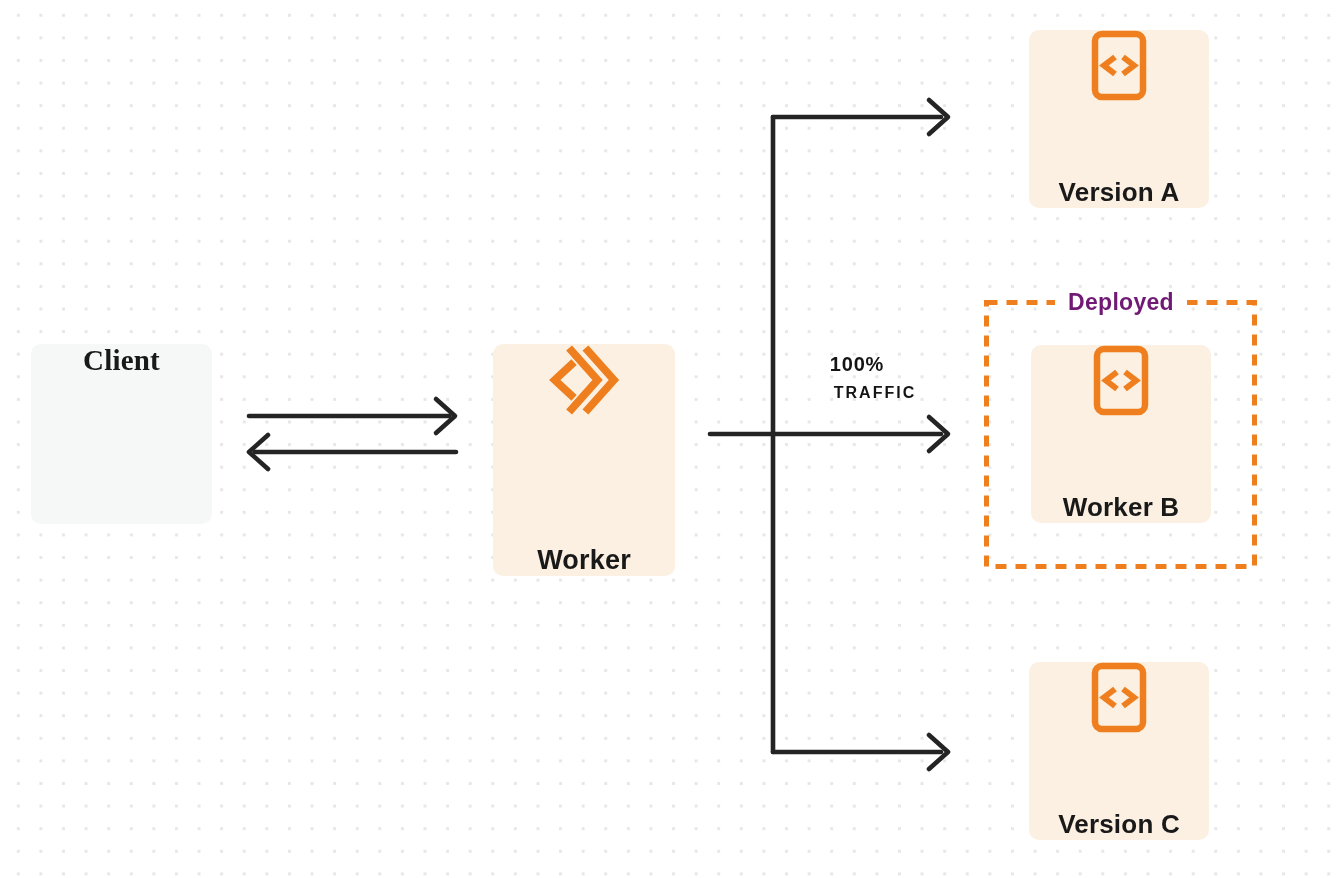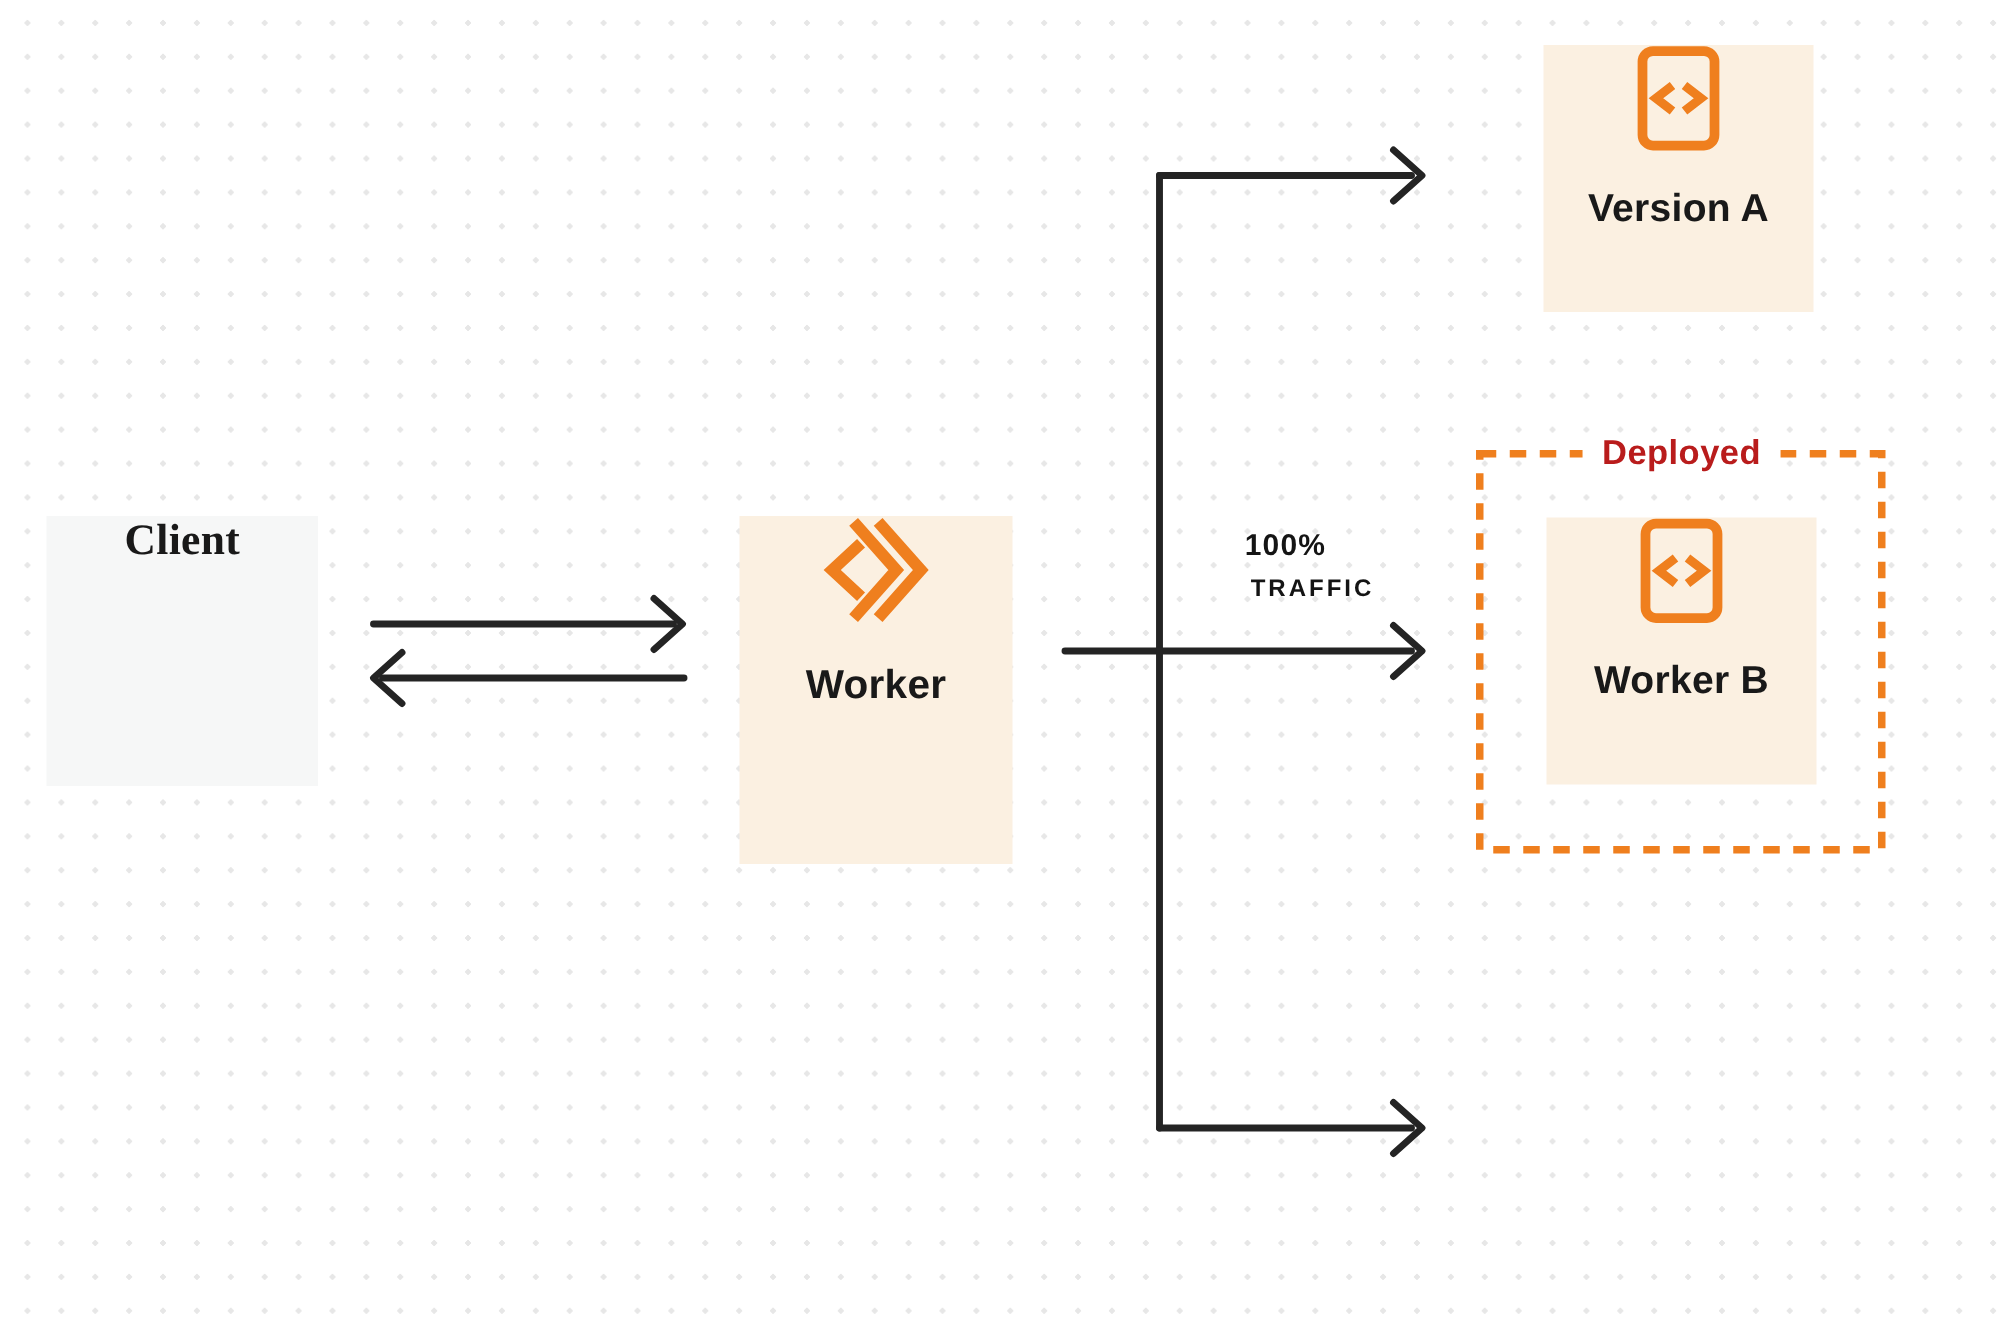--- a/index.html
+++ b/index.html
@@ -19,25 +19,25 @@
     background-position: 7px 4px;
   }
   svg.connectors {
     position: absolute;
     left: 0; top: 0;
     width: 1338px; height: 878px;
     pointer-events: none;
   }
   .node {
     position: absolute;
-    border-radius: 0;
+    border-radius: 10px;
     display: flex;
     flex-direction: column;
     align-items: center;
-    justify-content: flex-start;
+    justify-content: space-between;
   }
   .node .node-label {
     font-weight: 700;
     color: #191919;
     letter-spacing: 0.2px;
   }
   .client-node {
     left: 31px; top: 344px;
     width: 181px; height: 180px;
     background: #F6F7F7;
@@ -79,21 +79,21 @@
     margin-left: 36px;
   }
   .deployed-label {
     position: absolute;
     left: 1121px; top: 302px;
     transform: translate(-50%, -50%);
     background: #FFFFFF;
     padding: 0 13px;
     font-size: 23px;
     font-weight: 700;
-    color: #b91c1c;
+    color: #701a75;
     letter-spacing: 0.3px;
     white-space: nowrap;
   }
 </style>
 </head>
 <body>
 
 <div class="canvas">
 
   <svg class="connectors" viewBox="0 0 1338 878">
@@ -168,14 +168,26 @@
         <rect x="4" y="4" width="48" height="63" rx="7" stroke="#EF7F1E" stroke-width="6.5"></rect>
         <g stroke="#EF7F1E" stroke-width="6" stroke-linecap="butt" stroke-linejoin="miter">
           <polyline points="24,27 13,35.5 24,44"></polyline>
           <polyline points="32,27 43,35.5 32,44"></polyline>
         </g>
       </svg>
     </span>
     <span class="node-label">Worker B</span>
   </div>
 
+  <div class="node version-node version-c">
+    <span>
+      <svg width="56" height="71" viewBox="0 0 56 71" fill="none">
+        <rect x="4" y="4" width="48" height="63" rx="7" stroke="#EF7F1E" stroke-width="6.5"></rect>
+        <g stroke="#EF7F1E" stroke-width="6" stroke-linecap="butt" stroke-linejoin="miter">
+          <polyline points="24,27 13,35.5 24,44"></polyline>
+          <polyline points="32,27 43,35.5 32,44"></polyline>
+        </g>
+      </svg>
+    </span>
+    <span class="node-label">Version C</span>
+  </div>
 
 </div>
 
 </body></html>

